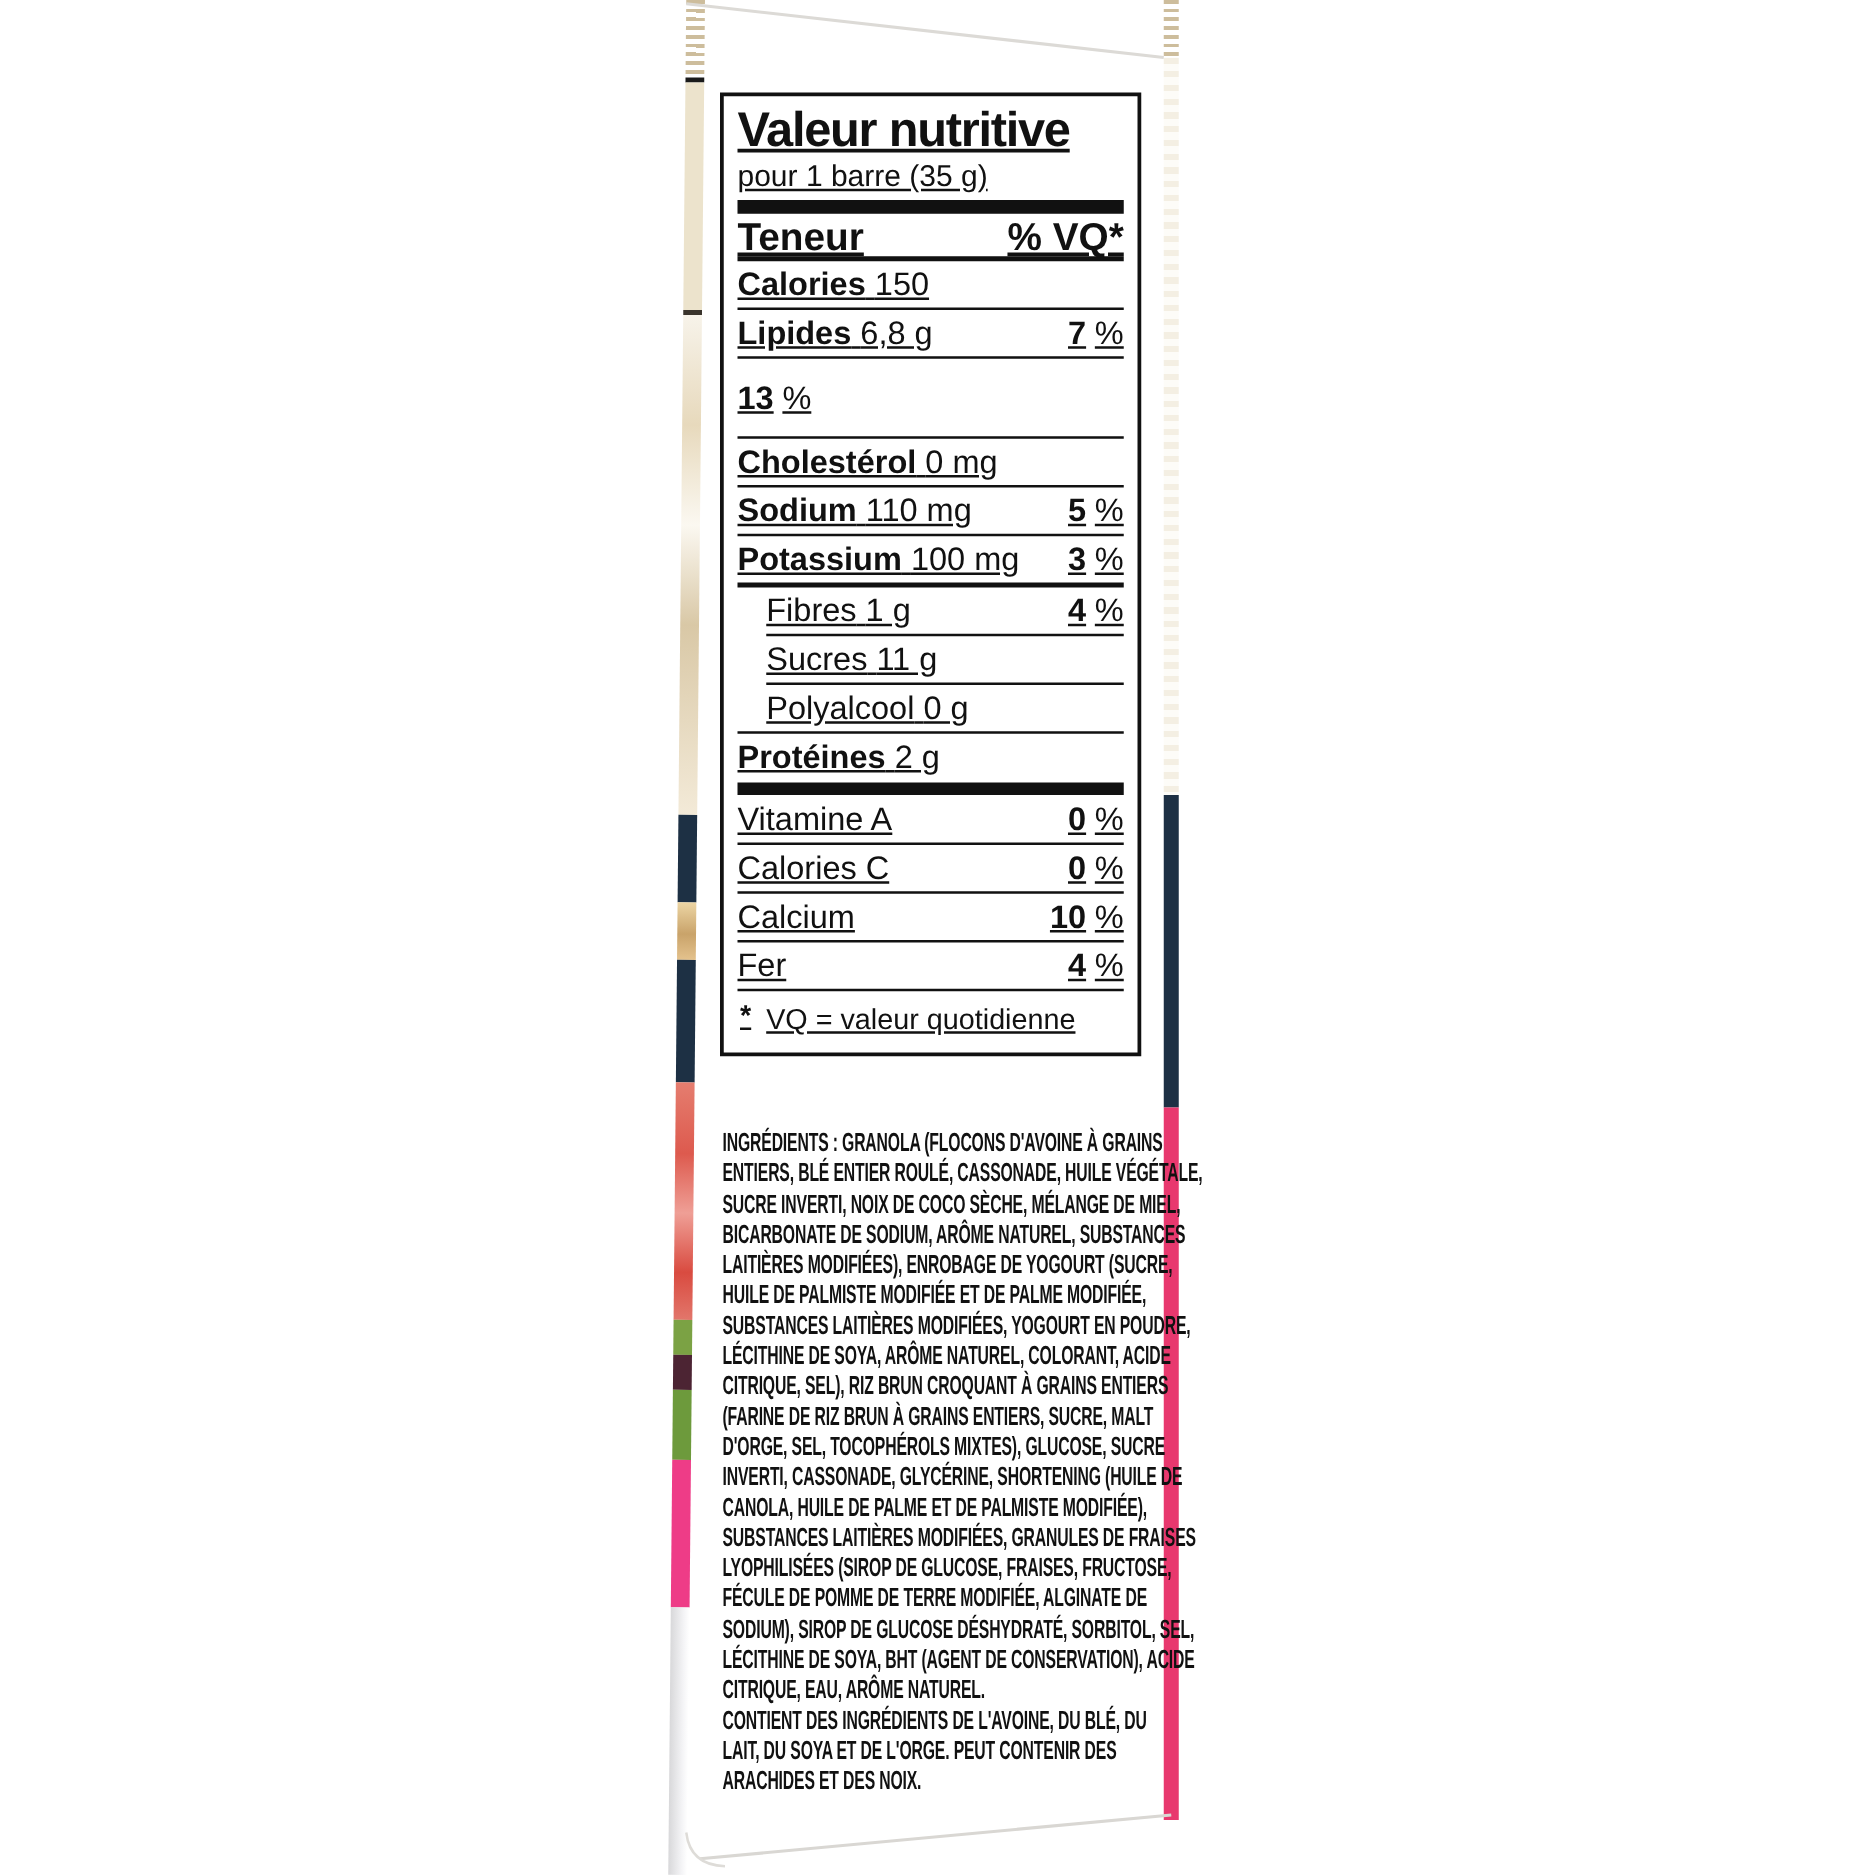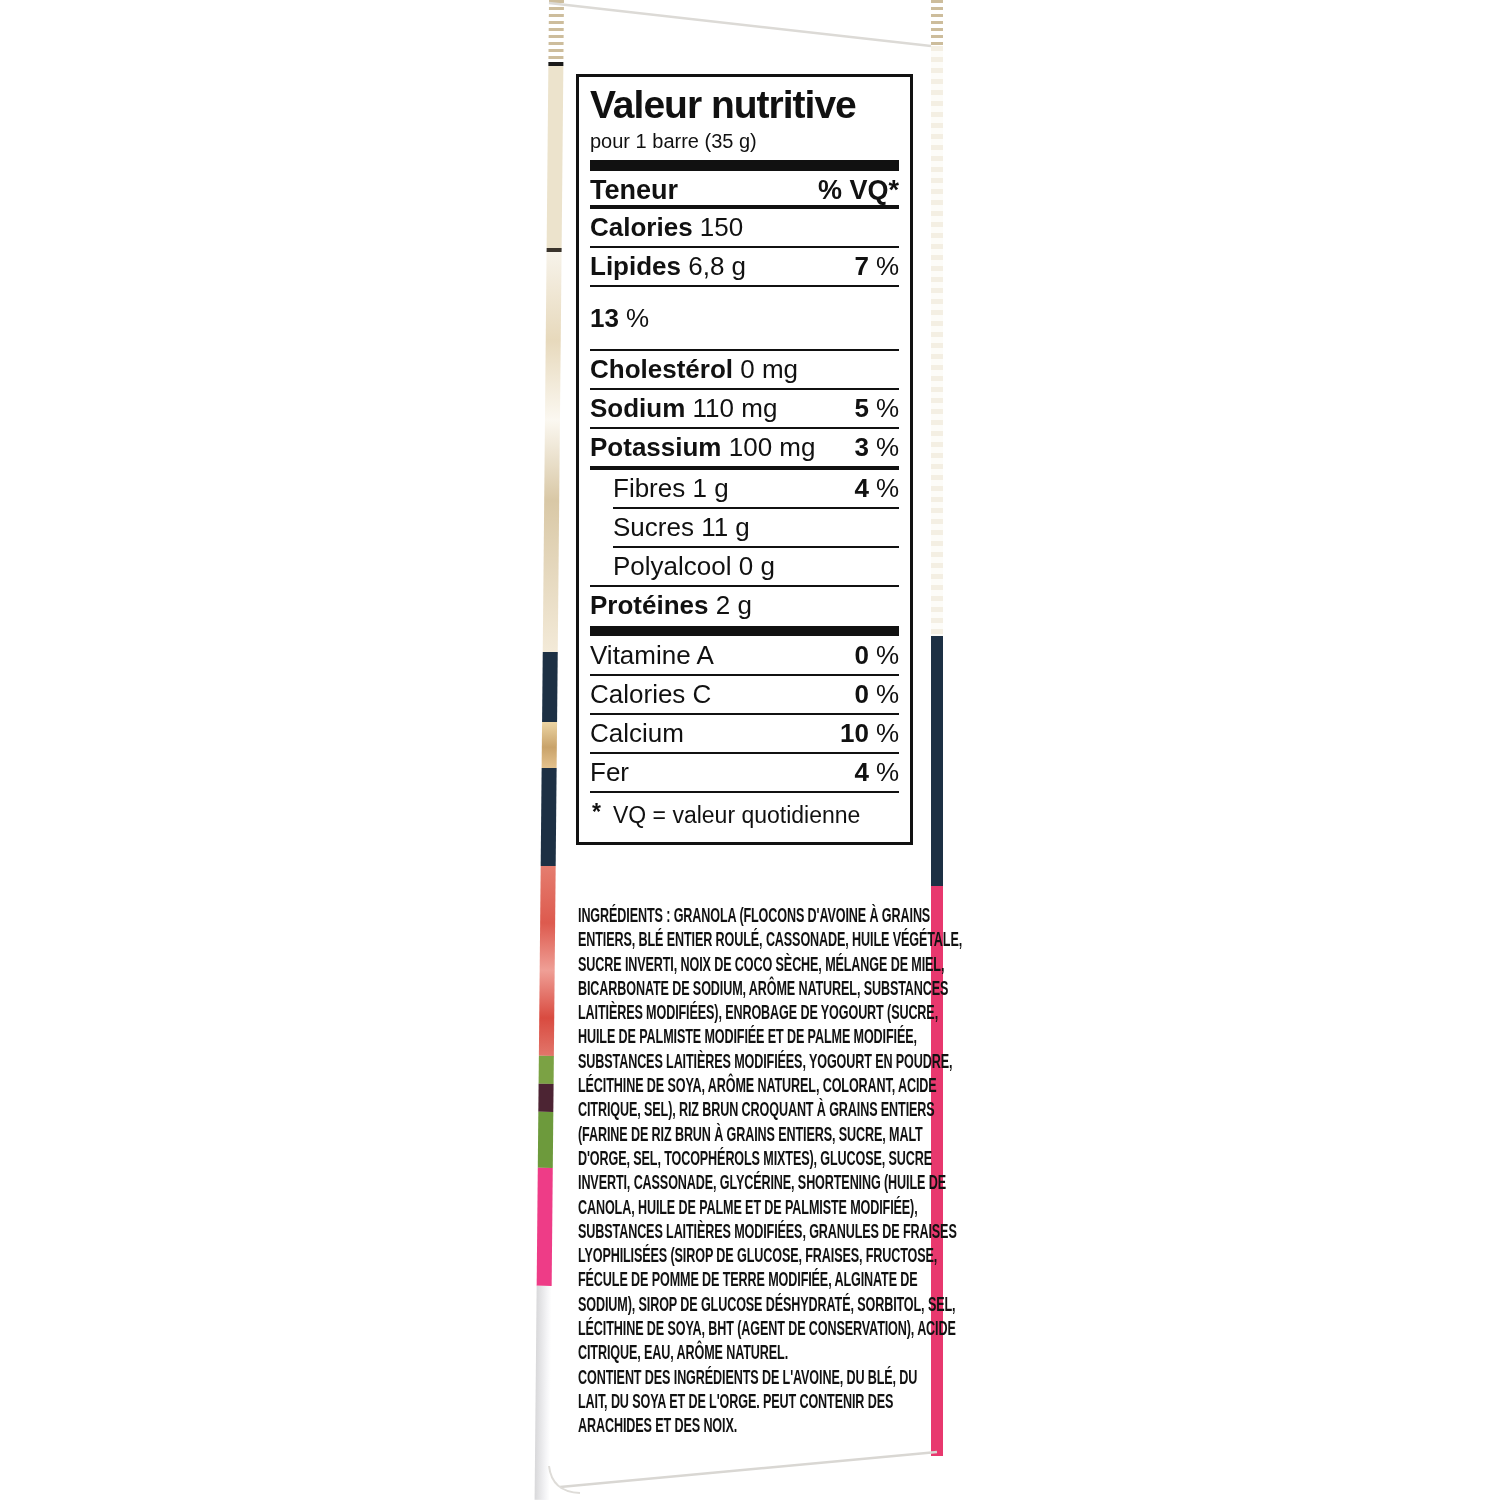--- a/index.html
+++ b/index.html
@@ -27,31 +27,31 @@
   .magenta{background:#ee3c87;}
   .grayedge{background:linear-gradient(90deg,#d8d8da,#f4f4f6 70%,#ffffff);}
   .pink{background:#e8386e;}
   .blackdash{background:#1a1a1a;}
   .darkdash{background:#3a342c;}
   .white{background:#ffffff;}
   .creases{position:absolute;left:0;top:0;pointer-events:none;}
   
   .nft{
     position:absolute;left:576px;top:74px;width:337px;box-sizing:border-box;
-    border:3px solid #111;background:#fff;padding:6px 11px 9px 11px;
+    border:3px solid #111;background:#fff;padding:6px 11px 9px 11px;text-decoration:underline;
   }
   .nft-title{font-size:39px;font-weight:bold;letter-spacing:-1px;line-height:44px;white-space:nowrap;}
-  .nft-serving{font-size:20px;line-height:27px;margin-top:1px;}
+  .nft-serving{font-size:24px;line-height:27px;margin-top:1px;}
   .bar{height:11px;background:#111;margin:5px 0 4px 0;}
   .bar.mid{height:10px;margin:2px 0 1px 0;}
   .rule{height:2px;background:#111;}
   .rule.r4{height:4px;}
   .rule.ind{margin-left:23px;}
   .nrow{display:flex;justify-content:space-between;align-items:center;height:37px;font-size:26px;}
-  .nrow.hdr{height:30px;font-size:27px;}
+  .nrow.hdr{height:30px;font-size:31px;}
   .nrow.dbl{height:62px;}
   .nrow .lbl{white-space:nowrap;}
   .b{font-weight:bold;}
   .ind-lbl{padding-left:23px;}
   .dv{white-space:nowrap;}
   .dv .n{font-weight:bold;}
   .dv .pct{font-weight:normal;margin-left:7px;}
   .two-line{line-height:30px;font-size:26px;}
   .footnote{display:flex;align-items:center;height:36px;font-size:23px;margin-top:4px;}
   .footnote .star{font-weight:bold;margin:-6px 12px 0 2px;}

